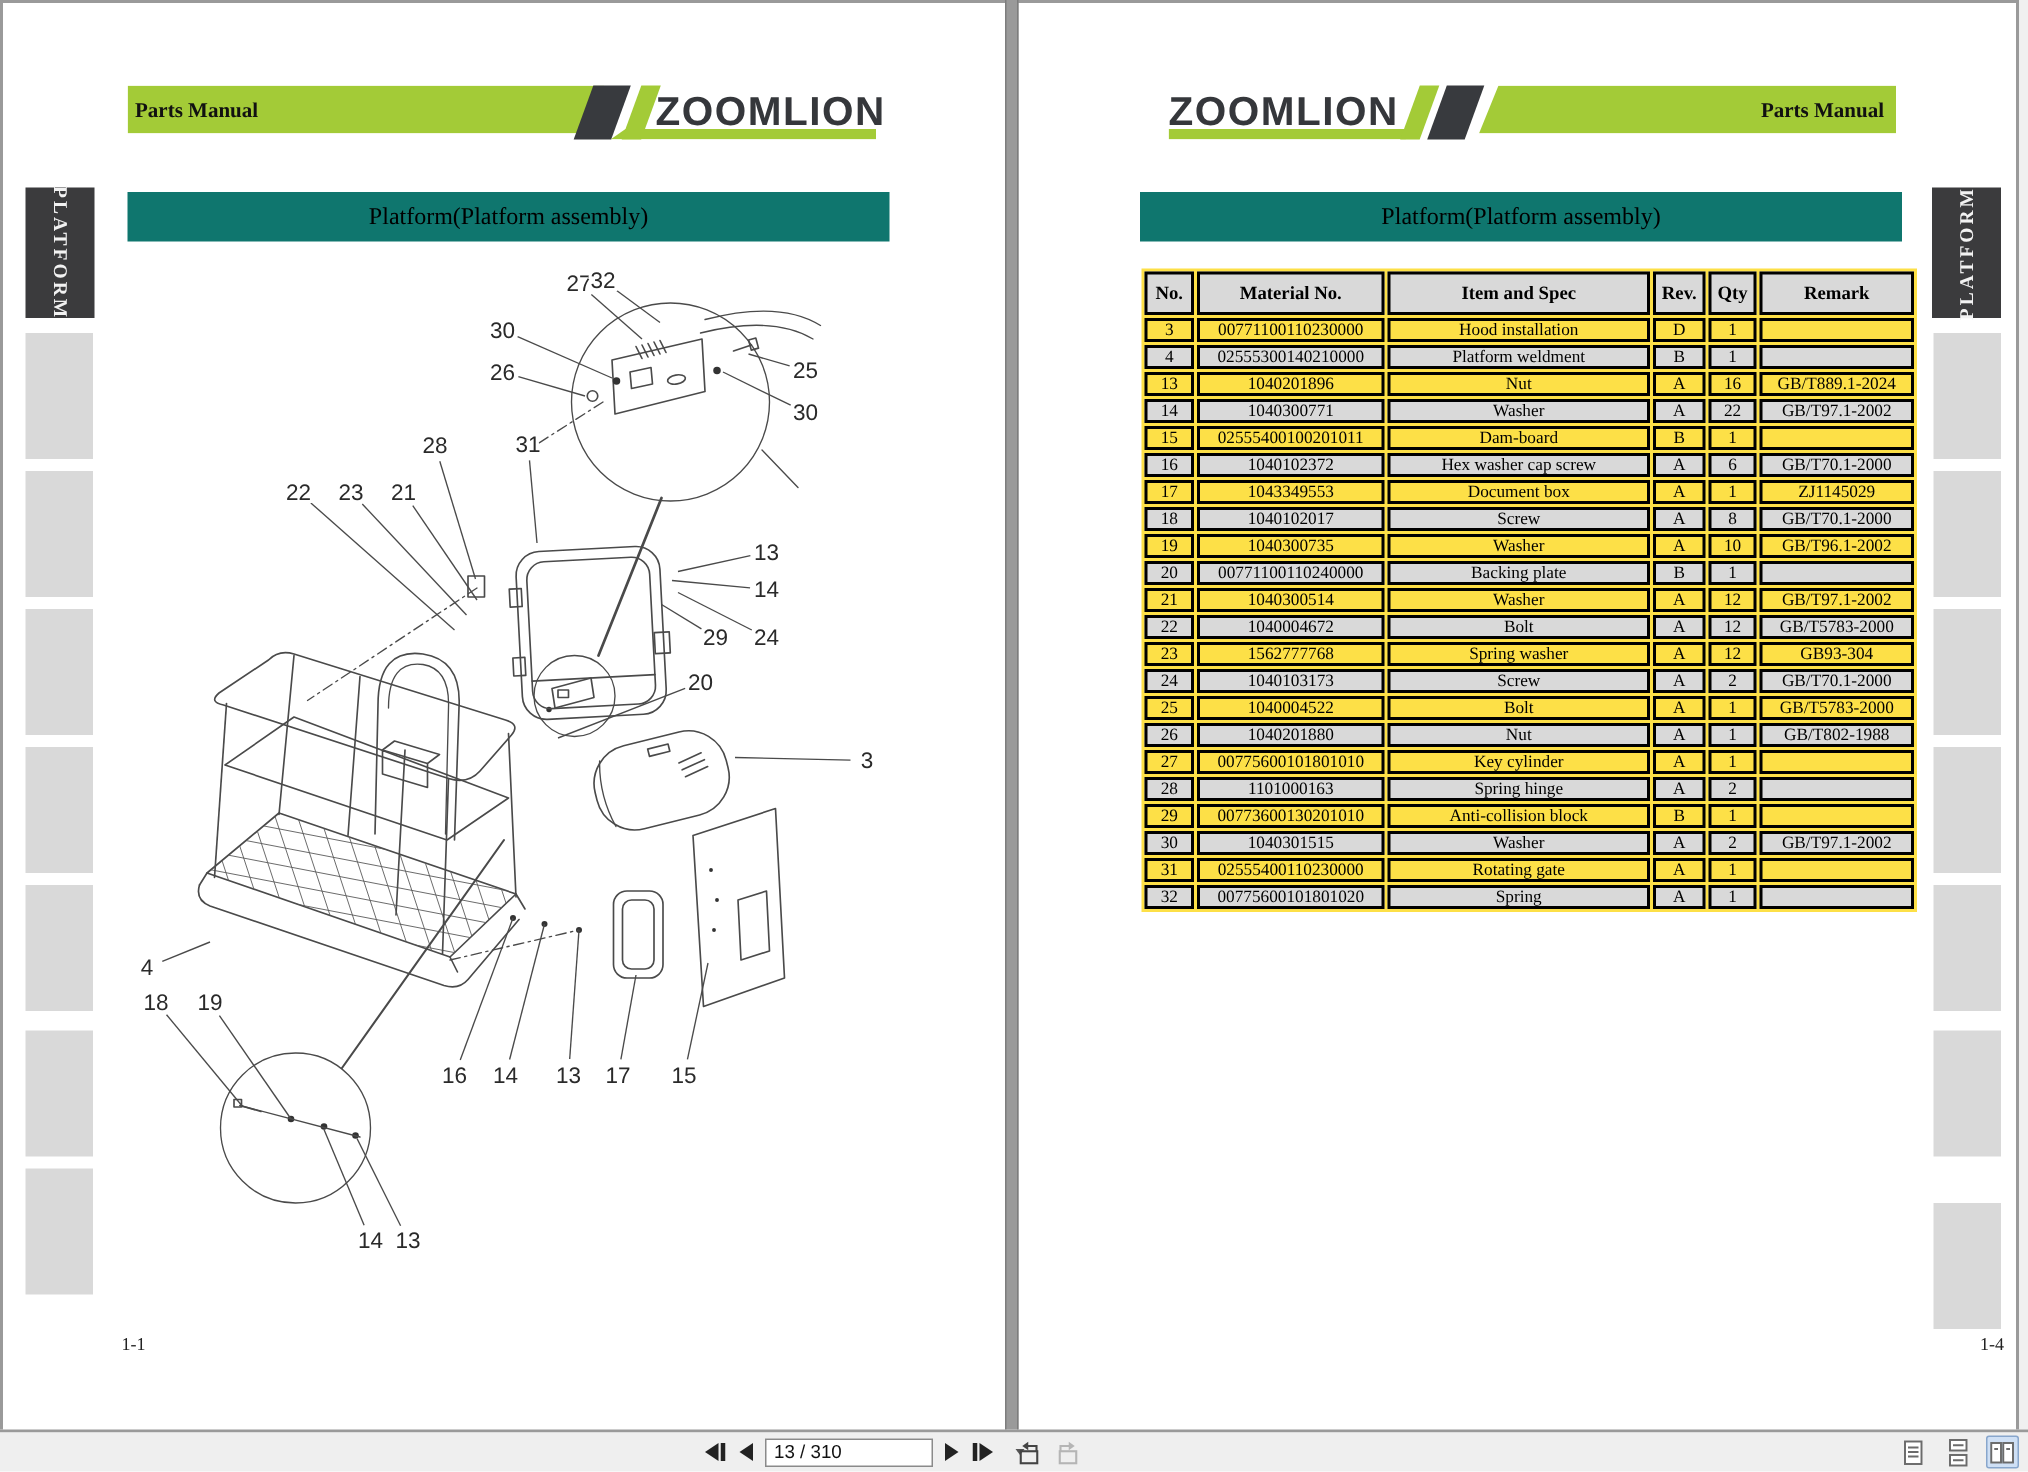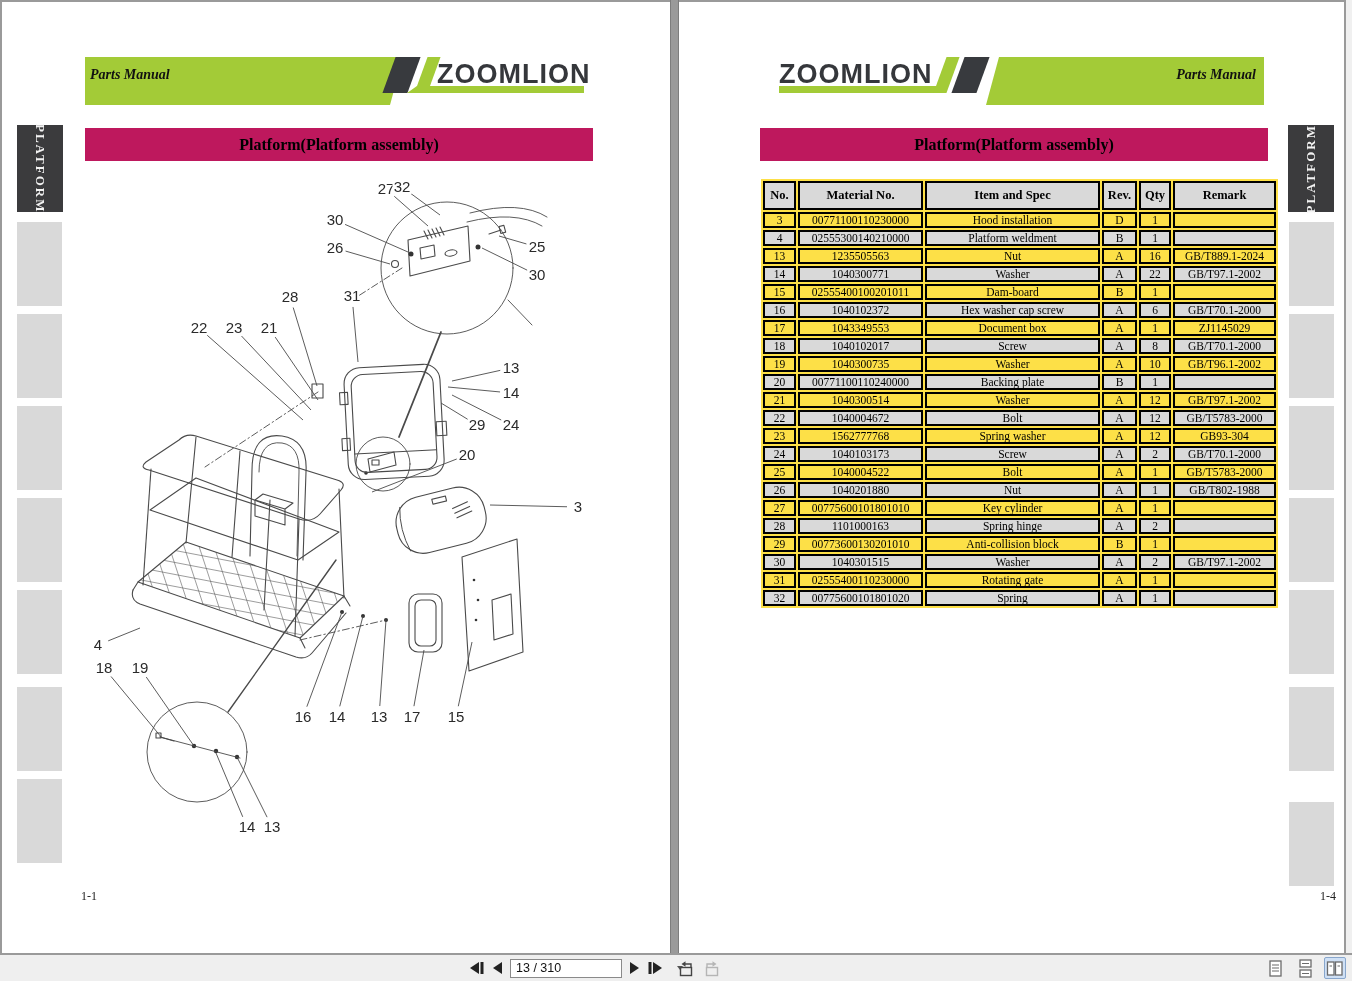--- a/index.html
+++ b/index.html
@@ -11,31 +11,31 @@
   .edge-left  { position:absolute; left:0; top:0; width:2px; height:953px; background:#9a9a9a; }
   .gutter     { position:absolute; left:670px; top:0; width:9px; height:953px; background:#9a9a9a;
                 border-left:1px solid #7d7d7d; border-right:1px solid #7d7d7d; }
   .edge-right { position:absolute; left:1344px; top:0; width:2px; height:953px; background:#9a9a9a; }
   .right-fill { position:absolute; left:1346px; top:0; width:6px; height:953px; background:#f0f0f0; }
   .edge-bottom{ position:absolute; left:0; top:953px; width:1352px; height:2px; background:#9a9a9a; }
 
   
   .green { background:#a3cb37; }
   .dark  { background:#383a3e; }
-  .bar   { position:absolute; top:57px; height:48px;font-style:italic; }
+  .bar   { position:absolute; top:57px; height:32px; }
   .slash { position:absolute; top:57px; height:36px; transform:skewX(-20deg); }
   .brand-logo { position:absolute; top:59px; font-family:"Liberation Sans",sans-serif;
                 font-weight:800; font-size:27px; letter-spacing:1px; color:#35373b; }
   .bar-label { font-family:"Liberation Serif",serif; font-weight:bold; font-size:14px;
                color:#111; line-height:36px; }
   .underline { position:absolute; top:86px; height:7px; }
 
   
-  .title-bar { position:absolute; top:128px; width:508px; height:33px; background:#be185d;
-               text-align:center; line-height:33px; font-weight:bold; font-size:16px; color:#000; }
+  .title-bar { position:absolute; top:128px; width:508px; height:33px; background:#0f766e;
+               text-align:center; line-height:33px; font-weight:normal; font-size:16px; color:#000; }
 
   
   .side-tab { position:absolute; width:46px; height:87px; background:#3b3b3d; color:#f2f2f2;
               display:flex; align-items:center; justify-content:center;
               font-family:"Liberation Serif",serif; font-weight:bold; font-size:13px; letter-spacing:2px; }
   .side-tab.vr  span { writing-mode:vertical-rl; }
   .side-tab.vl  span { writing-mode:vertical-rl; transform:rotate(180deg); }
   .side-thumb { position:absolute; width:45px; height:84px; background:#d9d9d9; }
 
   
@@ -343,21 +343,21 @@
           <tr class="alt">
             <td>4</td>
             <td>02555300140210000</td>
             <td>Platform weldment</td>
             <td>B</td>
             <td>1</td>
             <td></td>
           </tr>
           <tr>
             <td>13</td>
-            <td>1235505563</td>
+            <td>1040201896</td>
             <td>Nut</td>
             <td>A</td>
             <td>16</td>
             <td>GB/T889.1-2024</td>
           </tr>
           <tr class="alt">
             <td>14</td>
             <td>1040300771</td>
             <td>Washer</td>
             <td>A</td>

